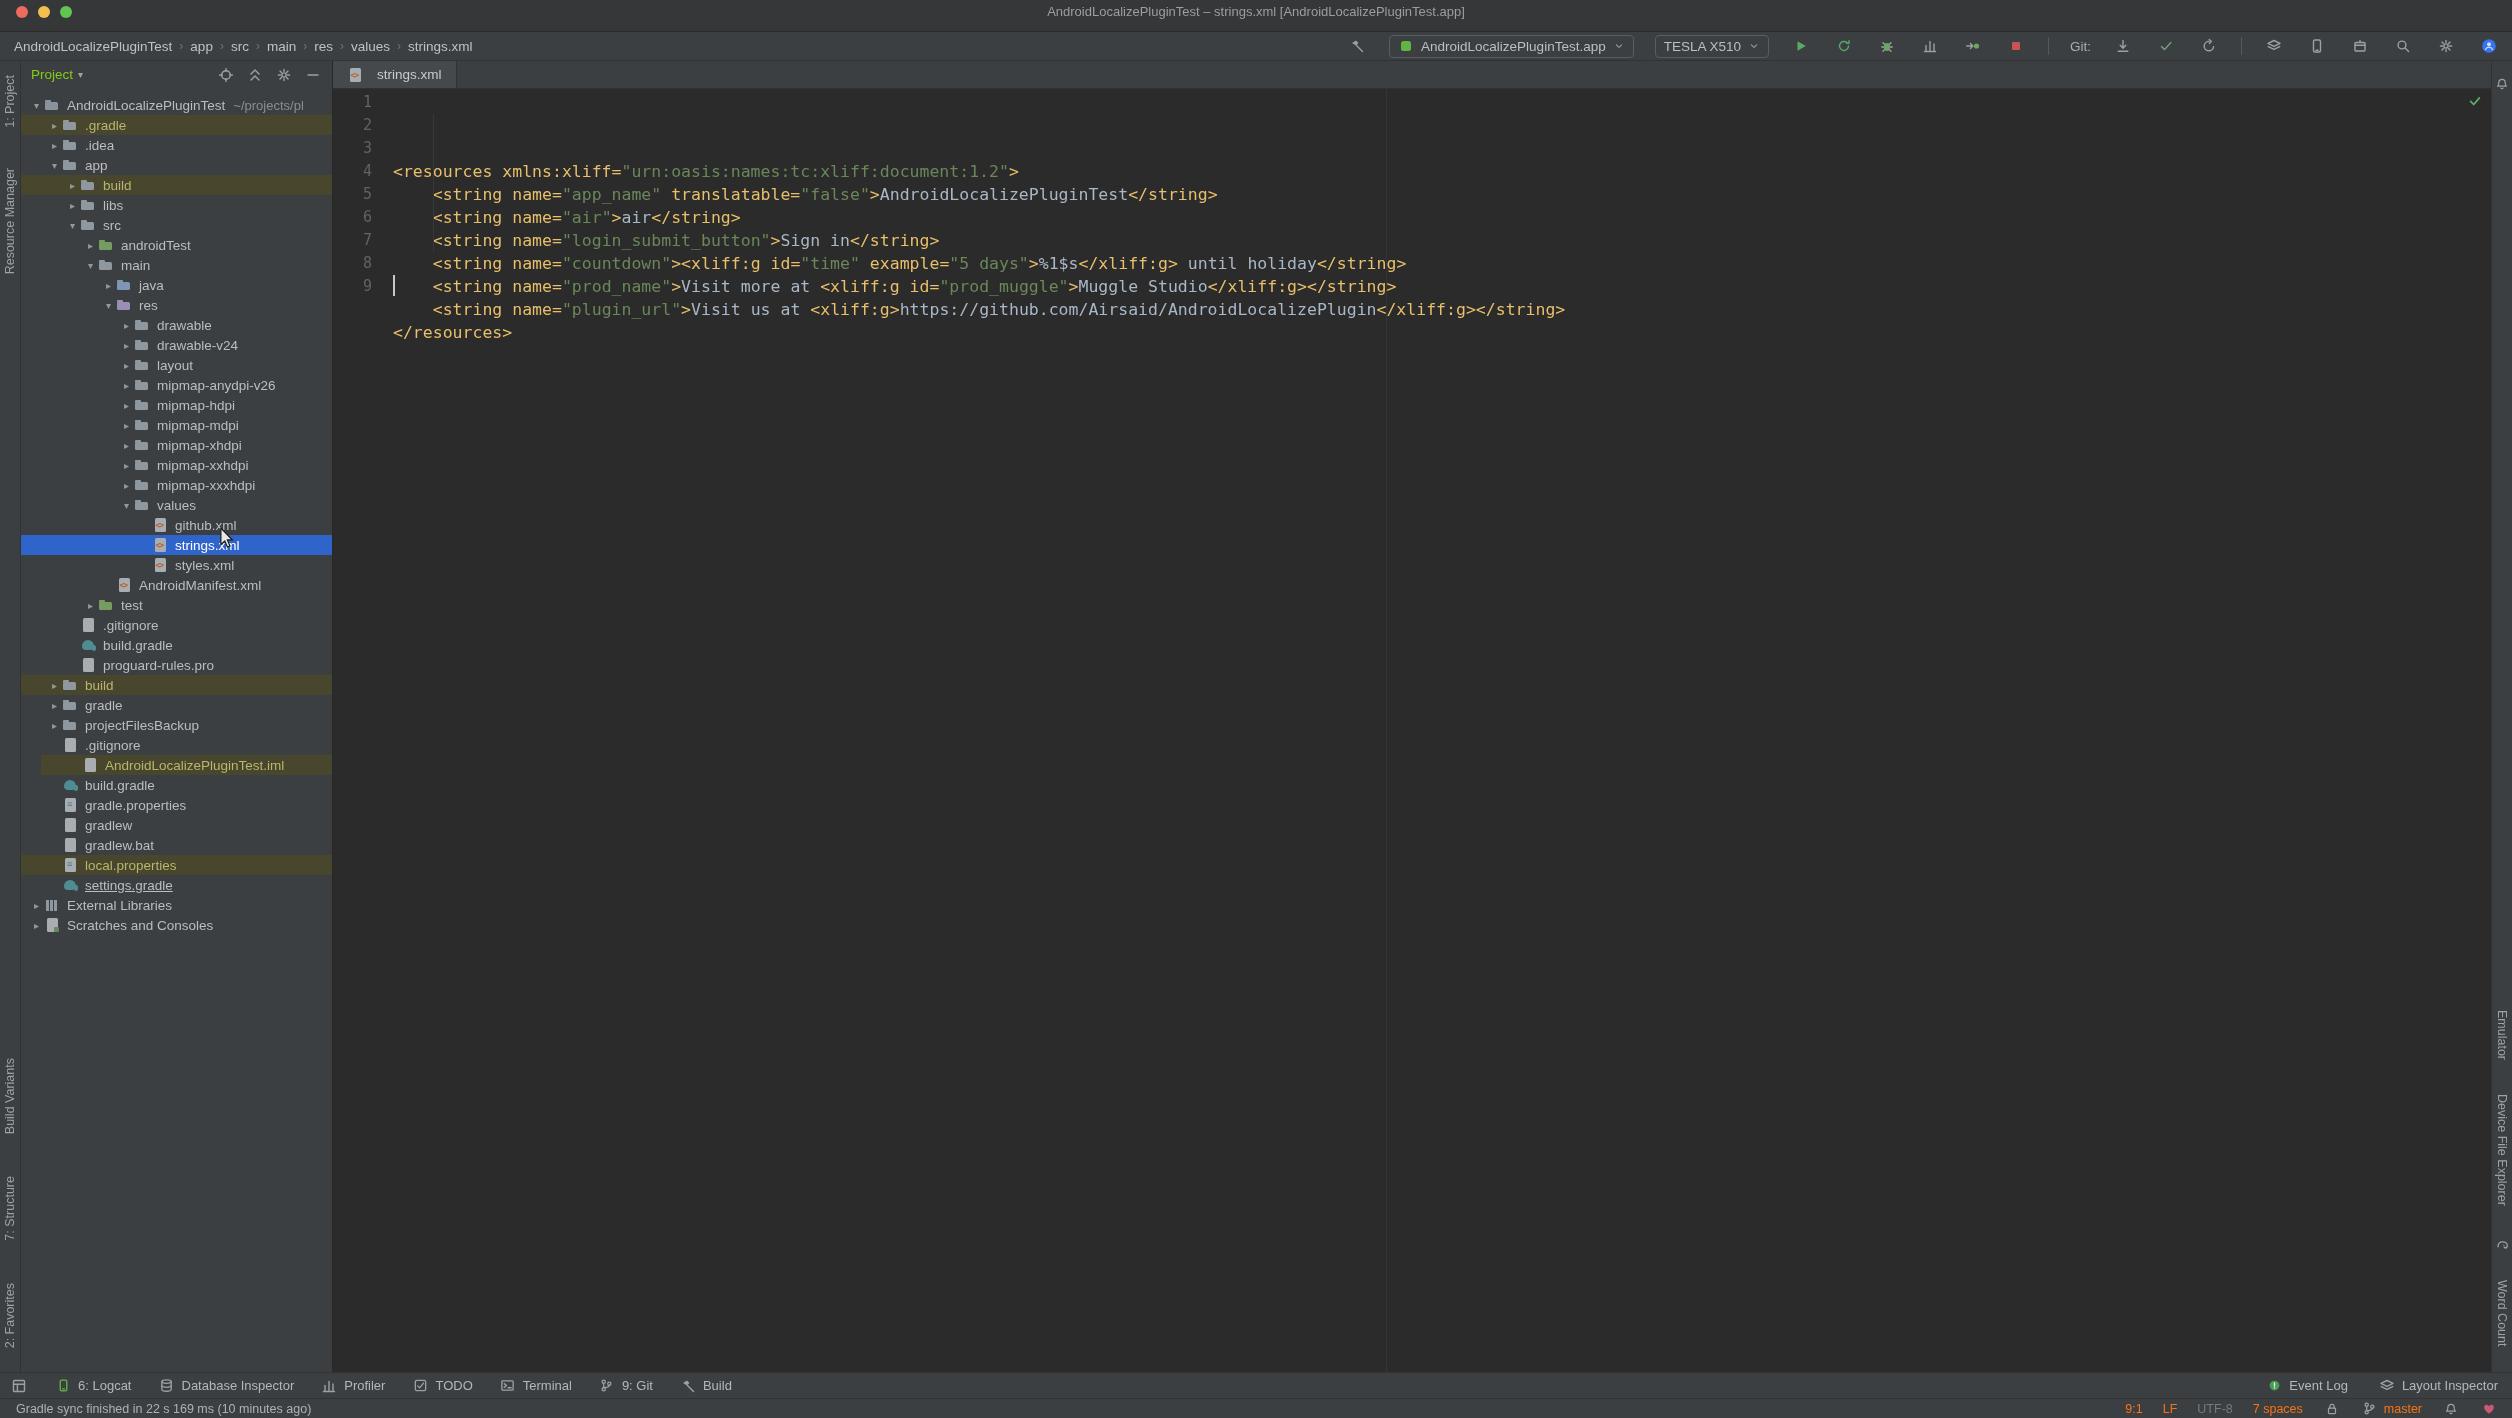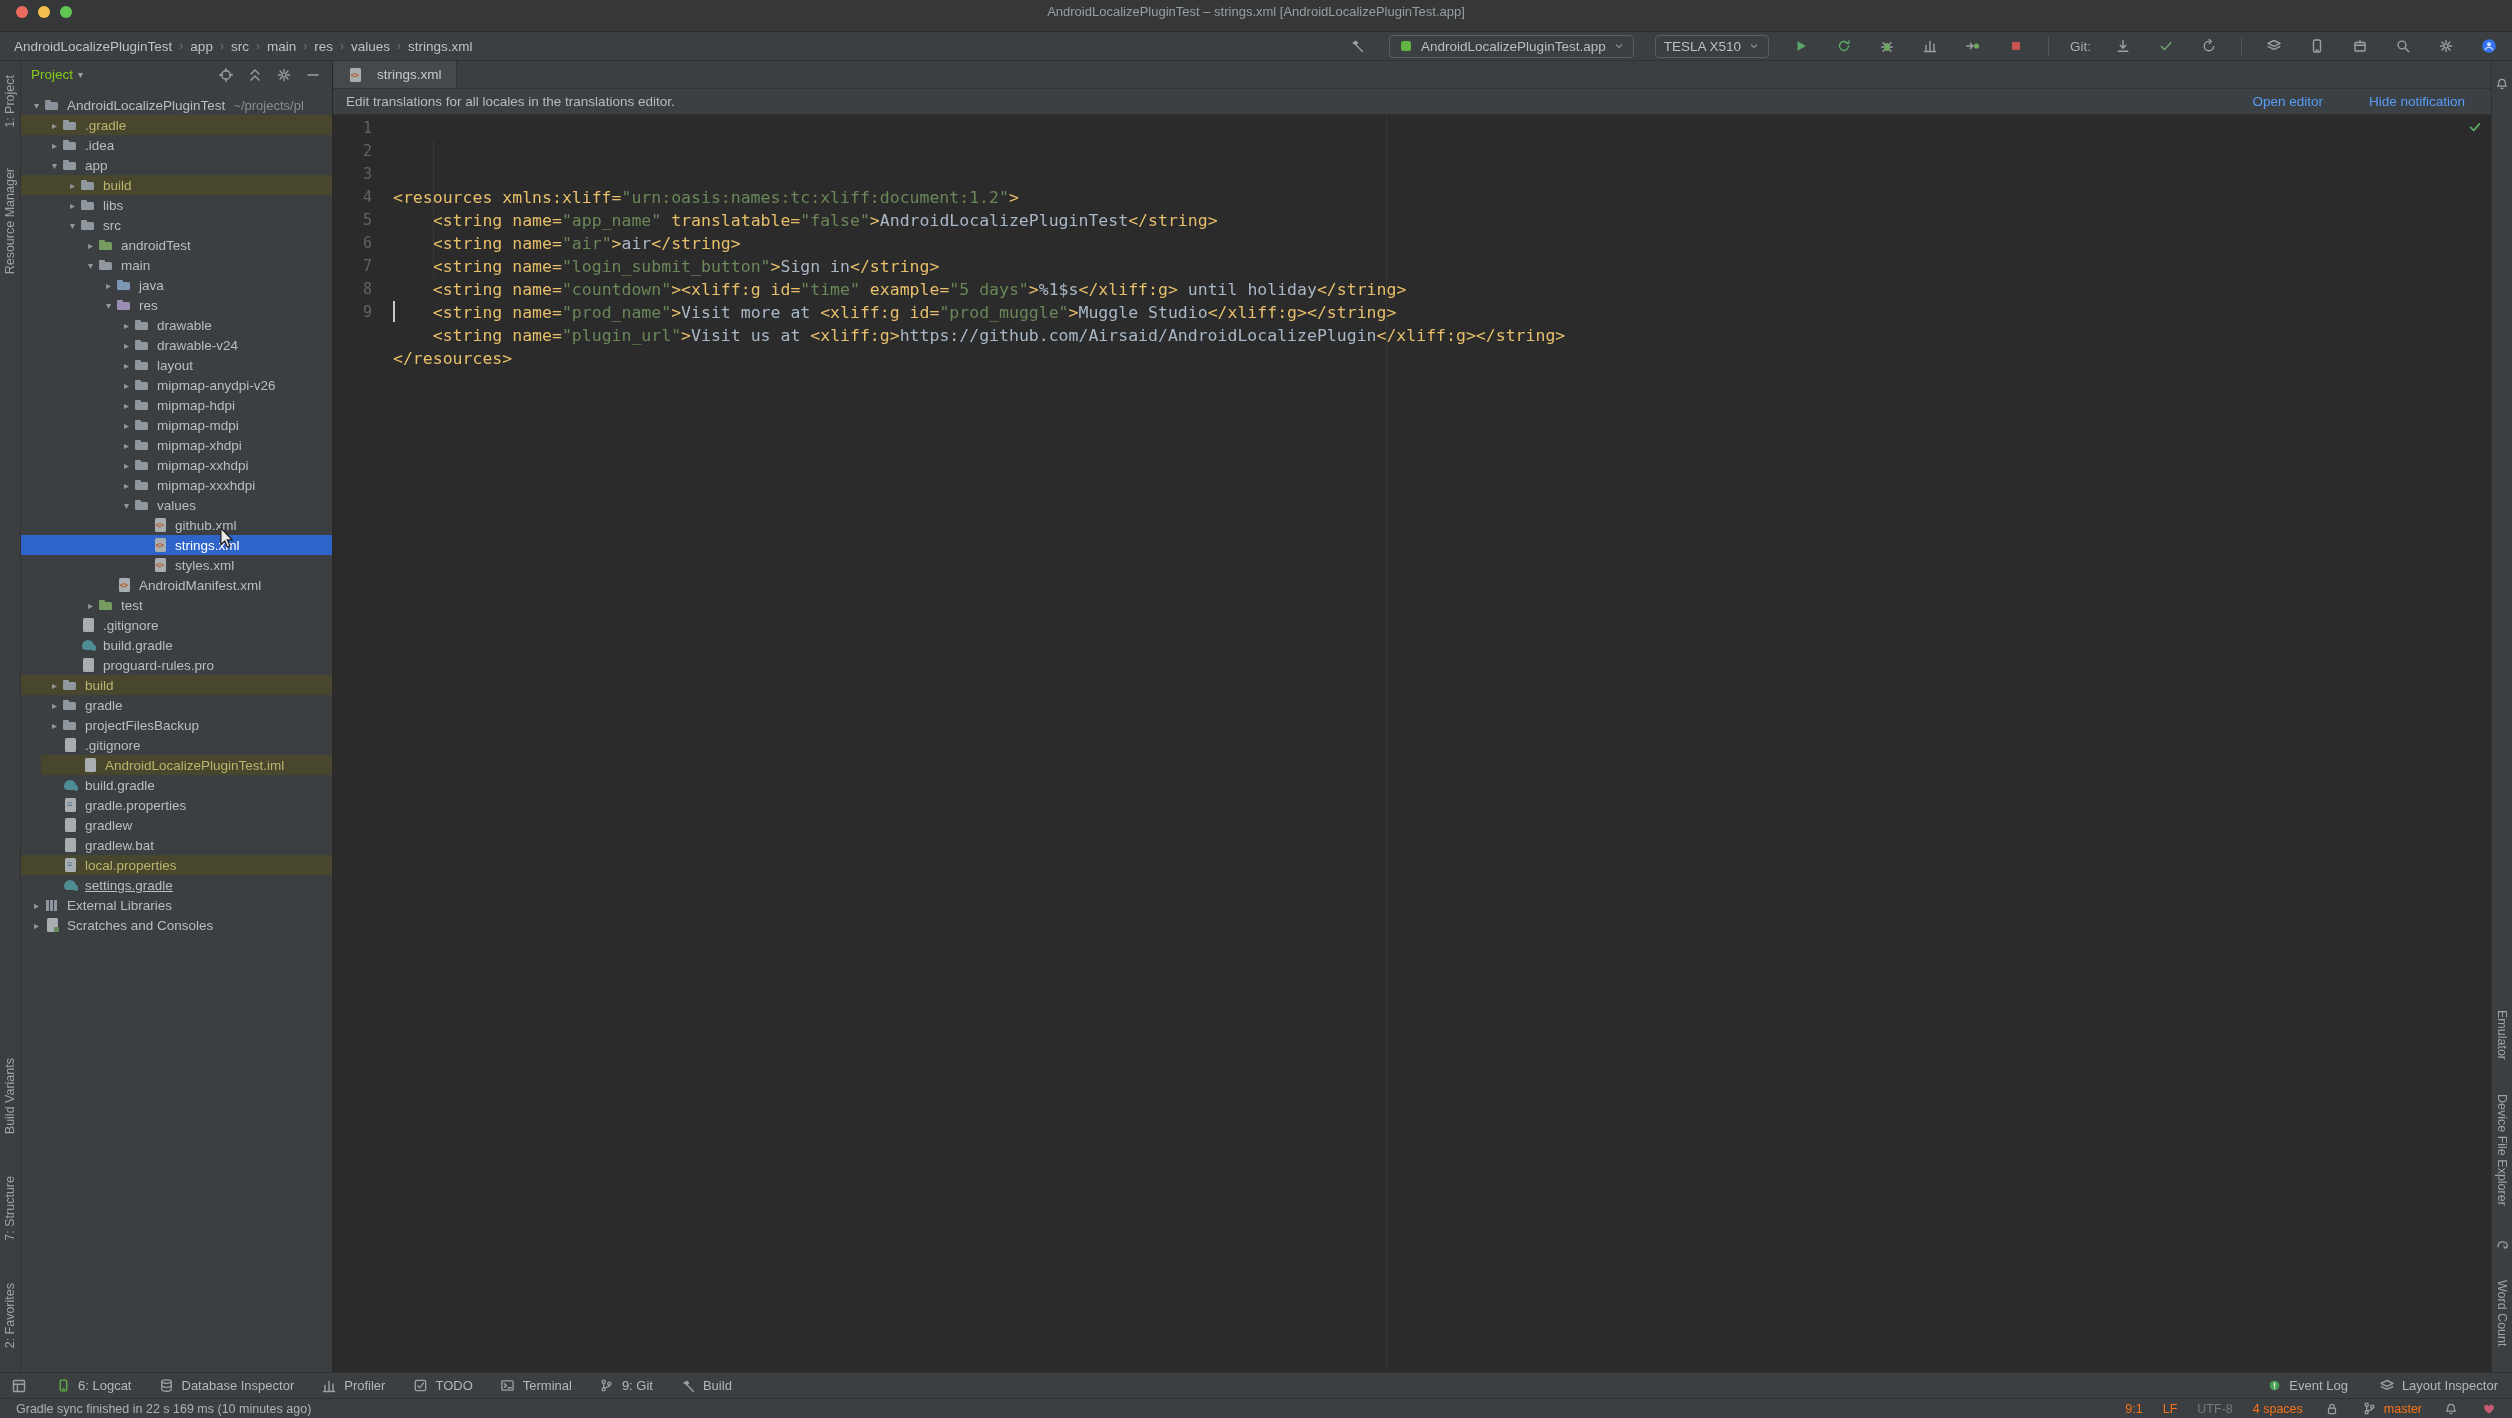--- a/index.html
+++ b/index.html
@@ -514,27 +514,20 @@
         </div>
     </div>
 
     <div class="editor-col">
       <div class="tabs">
         <div class="tab">
           <span class="tico xml" style="height:16px"></span>
           <span>strings.xml</span>
         </div>
       </div>
-      <div class="banner">
-        <span class="banner-text">Edit translations for all locales in the translations editor.</span>
-        <span class="banner-links">
-          <span class="blink">Open editor</span>
-          <span class="blink">Hide notification</span>
-        </span>
-      </div>
       <div class="editor-body">
         <div class="gutter" id="gutter">
             <div>1</div>
             <div>2</div>
             <div>3</div>
             <div>4</div>
             <div>5</div>
             <div>6</div>
             <div>7</div>
             <div>8</div>
@@ -680,21 +673,21 @@
         <span class="st-item">
           <span>9:1</span>
         </span>
         <span class="st-item">
           <span>LF</span>
         </span>
         <span class="st-item dim">
           <span>UTF-8</span>
         </span>
         <span class="st-item">
-          <span>4 spaces</span>
+          <span>7 spaces</span>
         </span>
         <span class="st-item">
           <span class="stripico">
             <svg width="14" height="14" viewBox="0 0 16 16" fill="none" stroke="#9DA0A2" stroke-width="1.4" stroke-linecap="round" stroke-linejoin="round">
               <rect x="4" y="7" width="8" height="6.3" rx="1"></rect>
               <path d="M5.6 7V5.2a2.4 2.4 0 0 1 4.8 0V7"></path>
             </svg>
           </span>
         </span>
         <span class="st-item">

